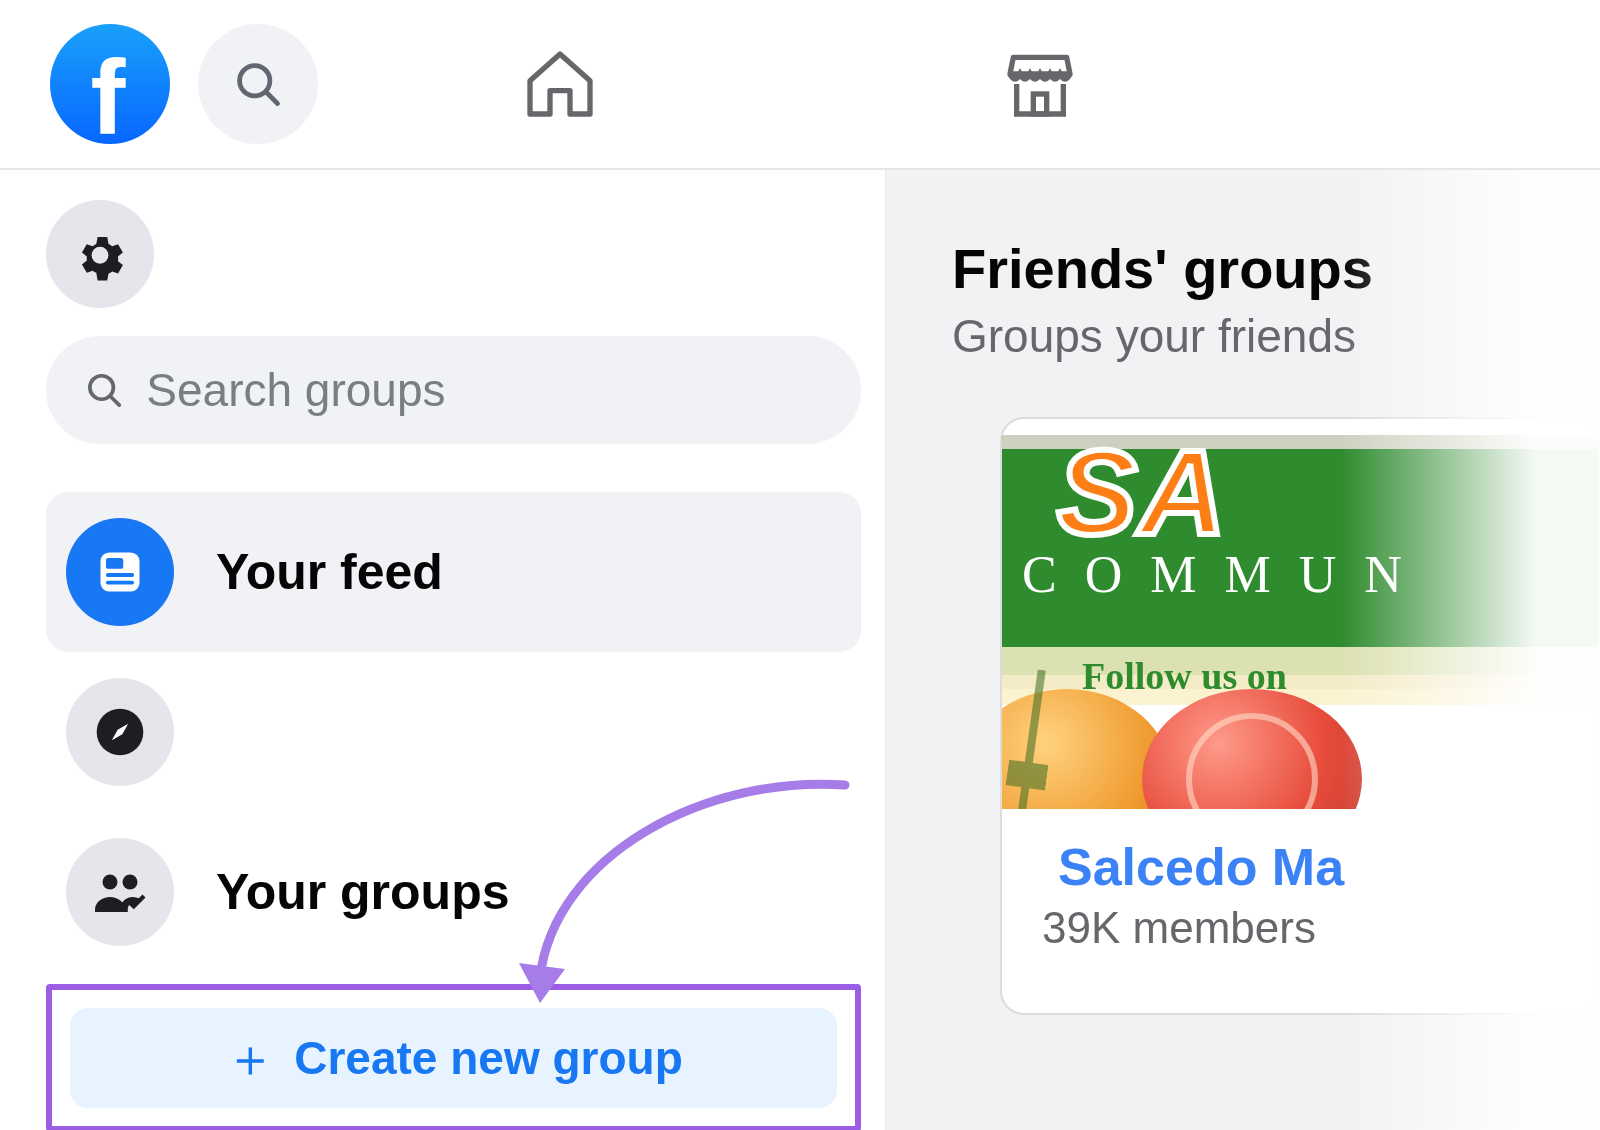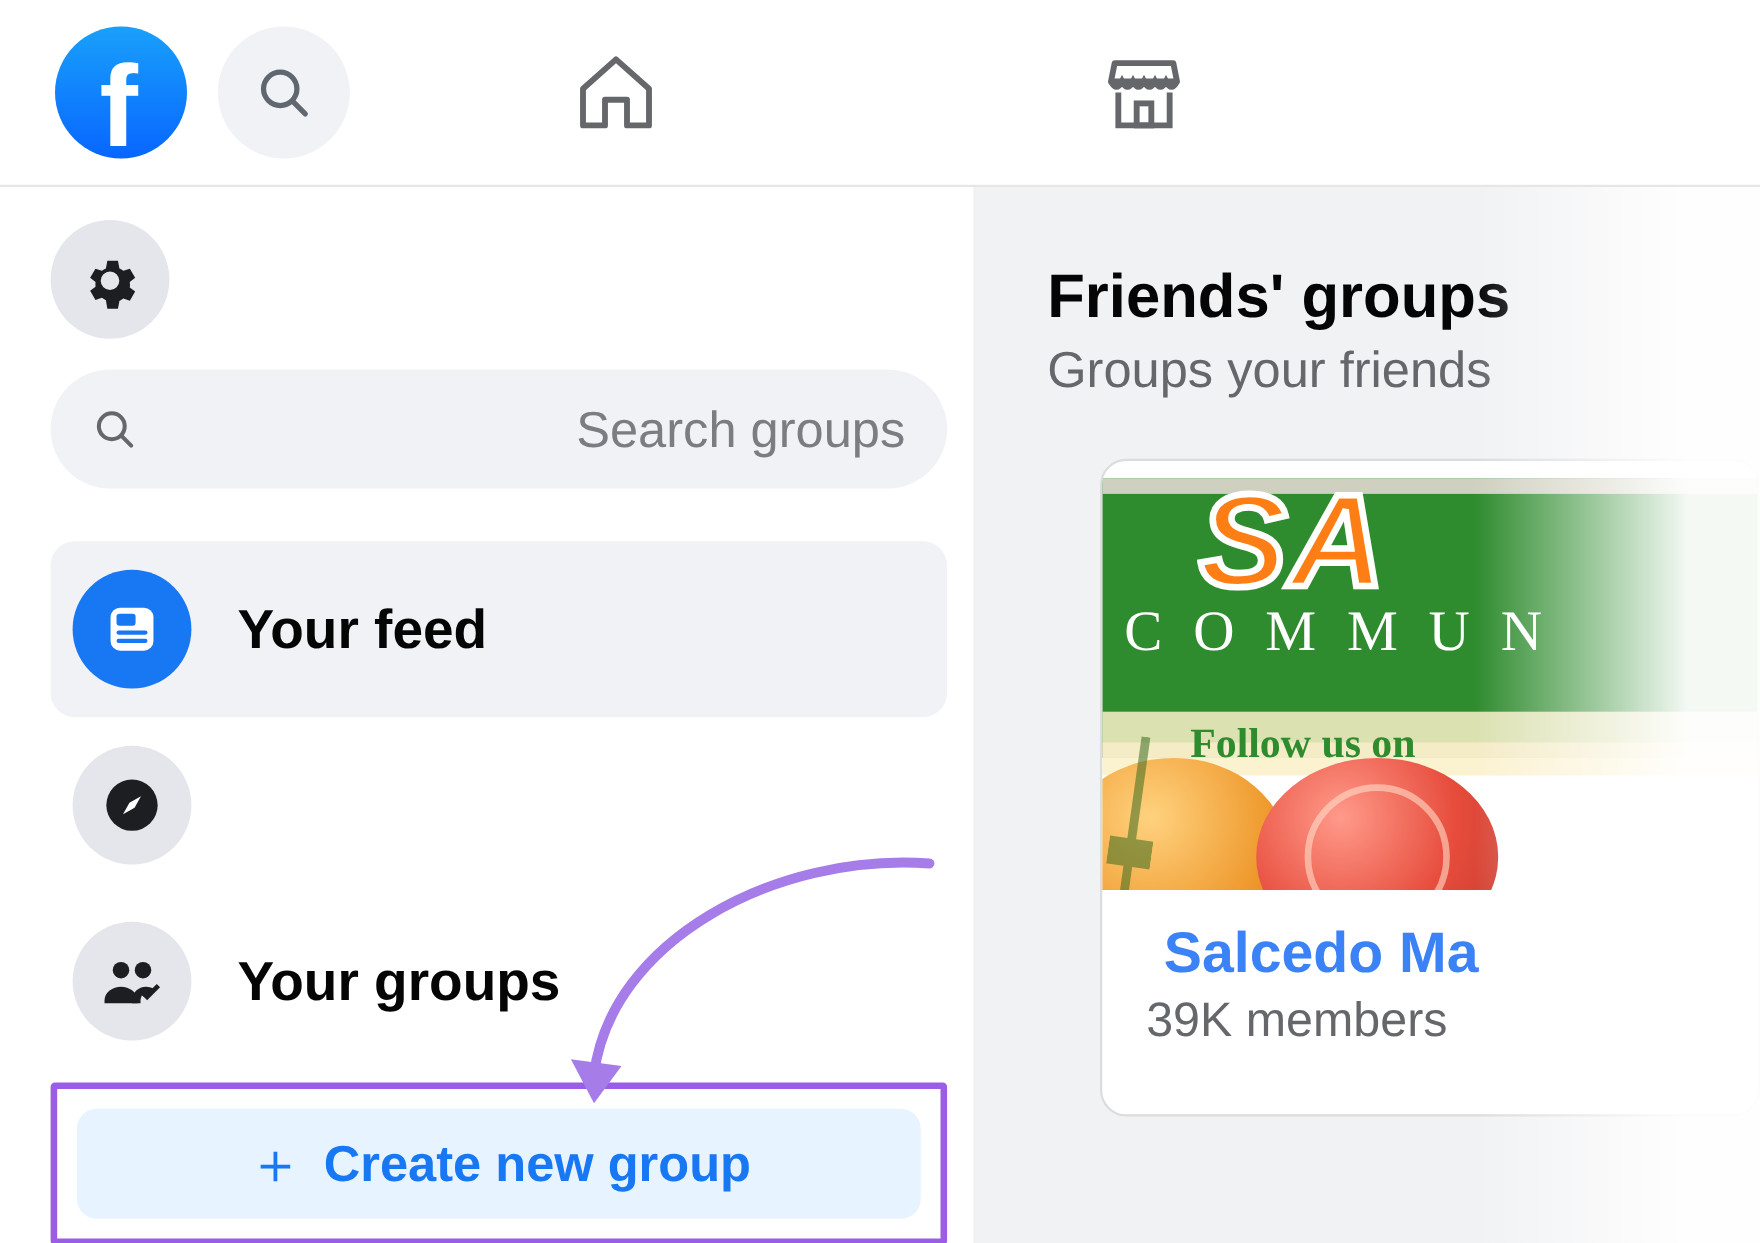--- a/index.html
+++ b/index.html
@@ -99,21 +99,21 @@
     display: flex; align-items: center;
     height: 108px;
     background: #f0f2f5;
     border-radius: 54px;
     padding: 0 38px;
     margin-bottom: 48px;
   }
   .search-field input {
     border: none; background: transparent; outline: none;
     font-size: 46px; color: #65676b;
-    margin-left: 22px; width: 100%; text-align: right;
+    margin-left: 22px; width: 100%;
   }
   .search-field input::placeholder { color: #7a7d82; }
 
   
   .nav-item {
     display: flex; align-items: center;
     height: 160px;
     border-radius: 22px;
     padding: 0 20px;
     cursor: pointer;
@@ -179,21 +179,21 @@
     position: relative;
     overflow: hidden;
   }
   .green-band {
     position: absolute; inset: 16px 0 120px 0;
     background: #2e8b2e;
     border-top: 14px solid #d0d0c0;
     border-bottom: 14px solid #d0d0c0;
   }
   .sa-text {
-    position: absolute; top: 4px; left: 88px;
+    position: absolute; top: 4px; left: 55px;
     font-size: 120px; font-weight: 900;
     color: #fd7e14;
     -webkit-text-stroke: 6px #fff;
     letter-spacing: 2px;
     font-style: italic;
   }
   .commun-text {
     position: absolute; top: 126px; left: 20px;
     font-size: 52px; font-weight: 400; color: #fff;
     letter-spacing: 28px;

